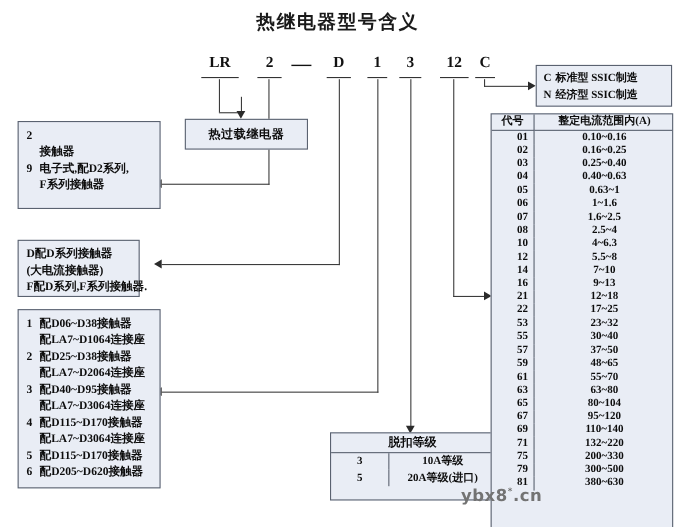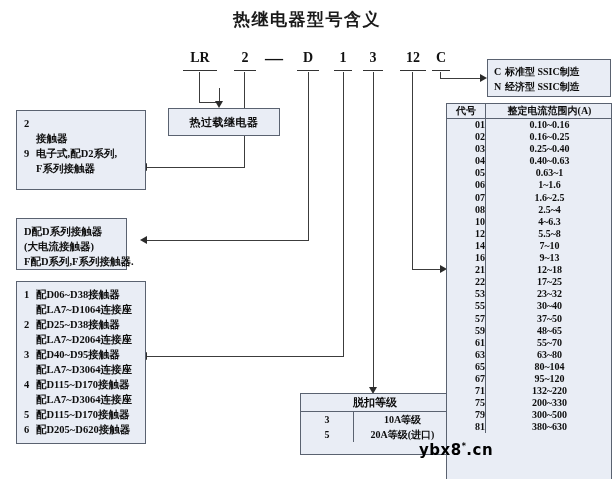--- a/index.html
+++ b/index.html
@@ -109,21 +109,21 @@
     padding: 0;
     line-height: 12.1px;
     font-weight: bold;
     font-size: 10px;
     white-space: nowrap;
   }
   
   #range-table { left: 446px; top: 103px; width: 166px; height: 456px; }
   #range-table th.c1, #range-table td.c1 {
     width: 38px;
-    text-align: right;
+    text-align: center;
     padding-left: 18px;
     border-right: 1.2px solid #5a6270;
   }
   #range-table th.c2, #range-table td.c2 {
     text-align: center;
     padding-left: 2px;
   }
   #range-table thead th {
     border-bottom: 1.2px solid #5a6270;
     line-height: 14px;
@@ -191,21 +191,21 @@
   }
 
   
   .watermark {
     position: absolute;
     left: 419px;
     top: 441px;
     font-family: "DejaVu Sans", sans-serif;
     font-size: 15px;
     font-weight: bold;
-    color: #000000;
+    color: #737373;
     letter-spacing: .5px;
   }
   .watermark .sup {
     font-size: 8px;
     vertical-align: super;
   }
 </style>
 </head>
 <body>
 
@@ -453,20 +453,24 @@
           </tr>
           <tr>
             <td class="c1">65</td>
             <td class="c2">80~104</td>
           </tr>
           <tr>
             <td class="c1">67</td>
             <td class="c2">95~120</td>
           </tr>
           <tr>
+            <td class="c1">69</td>
+            <td class="c2">110~140</td>
+          </tr>
+          <tr>
             <td class="c1">71</td>
             <td class="c2">132~220</td>
           </tr>
           <tr>
             <td class="c1">75</td>
             <td class="c2">200~330</td>
           </tr>
           <tr>
             <td class="c1">79</td>
             <td class="c2">300~500</td>

